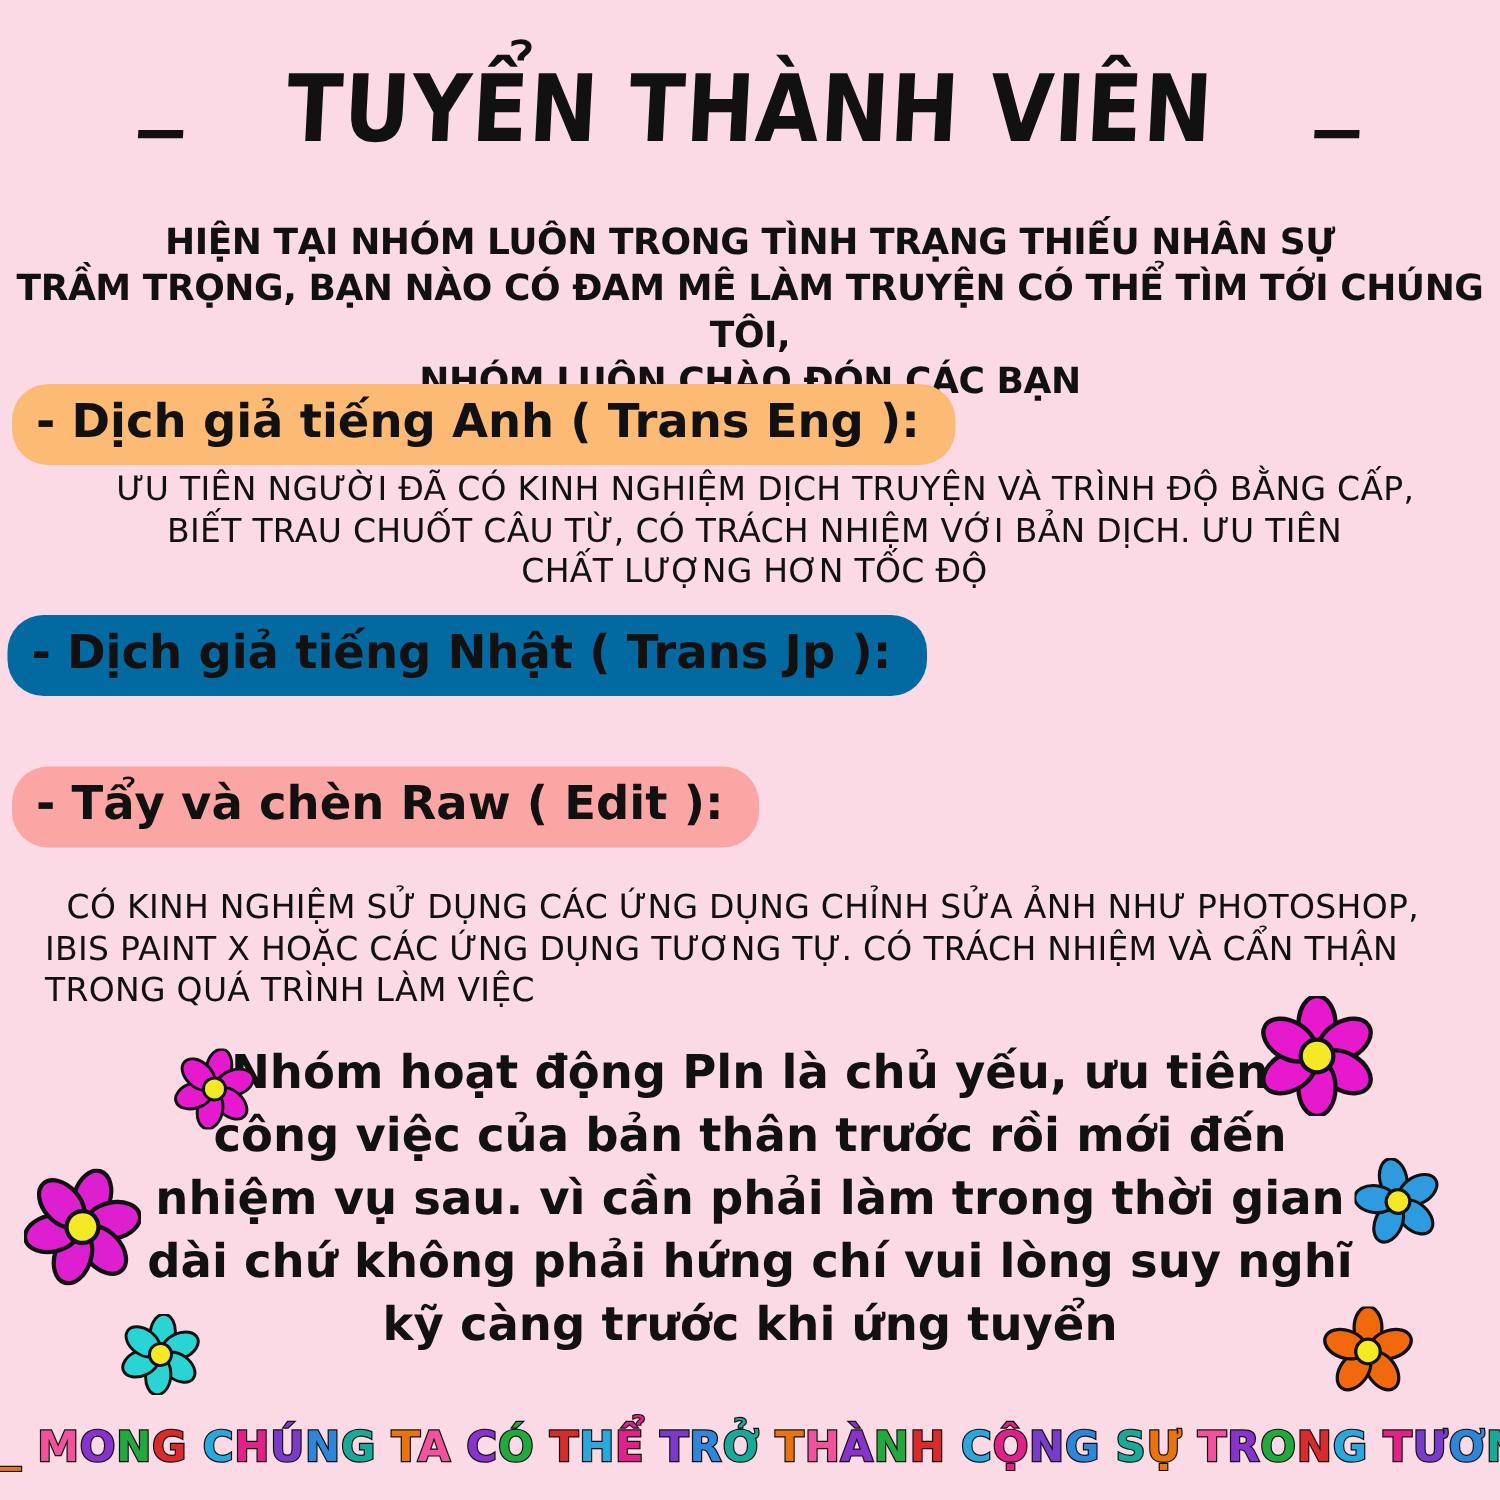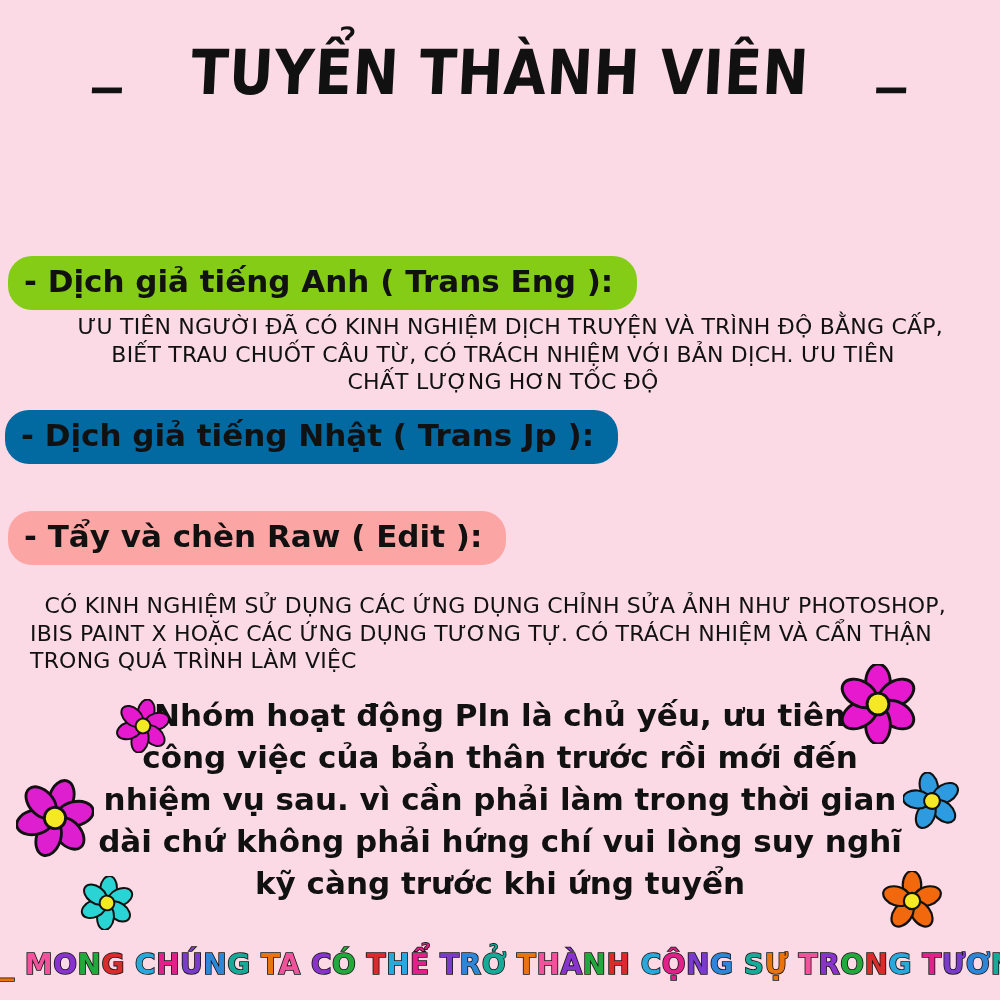--- a/index.html
+++ b/index.html
@@ -78,22 +78,25 @@
 <body style="background: rgb(251, 218, 229);">
 
 <div class="canvas">
 
   <div class="title-row">
     <span class="title-dash">_</span>
     <span class="title-text">TUYỂN THÀNH VIÊN</span>
     <span class="title-dash">_</span>
   </div>
 
+  <div class="intro">HIỆN TẠI NHÓM LUÔN TRONG TÌNH TRẠNG THIẾU NHÂN SỰ
+TRẦM TRỌNG, BẠN NÀO CÓ ĐAM MÊ LÀM TRUYỆN CÓ THỂ TÌM TỚI CHÚNG TÔI,
+NHÓM LUÔN CHÀO ĐÓN CÁC BẠN</div>
 
-  <div class="pill" style="top: 256px; left: 8px; background: #84cc16;">
+  <div class="pill" style="top: 256px; left: 8px; background: #fdba74;">
     <span>- Dịch giả tiếng Anh ( Trans Eng ):</span>
   </div>
   <div class="body-text" style="top:313px;left:33px;width:940px;text-align:center;">  ƯU TIÊN NGƯỜI ĐÃ CÓ KINH NGHIỆM DỊCH TRUYỆN VÀ TRÌNH ĐỘ BẰNG CẤP,
 BIẾT TRAU CHUỐT CÂU TỪ, CÓ TRÁCH NHIỆM VỚI BẢN DỊCH. ƯU TIÊN
 CHẤT LƯỢNG HƠN TỐC ĐỘ</div>
 
   <div class="pill" style="top: 410px; left: 5px; background: #0369a1;">
     <span>- Dịch giả tiếng Nhật ( Trans Jp ):</span>
   </div>
 

